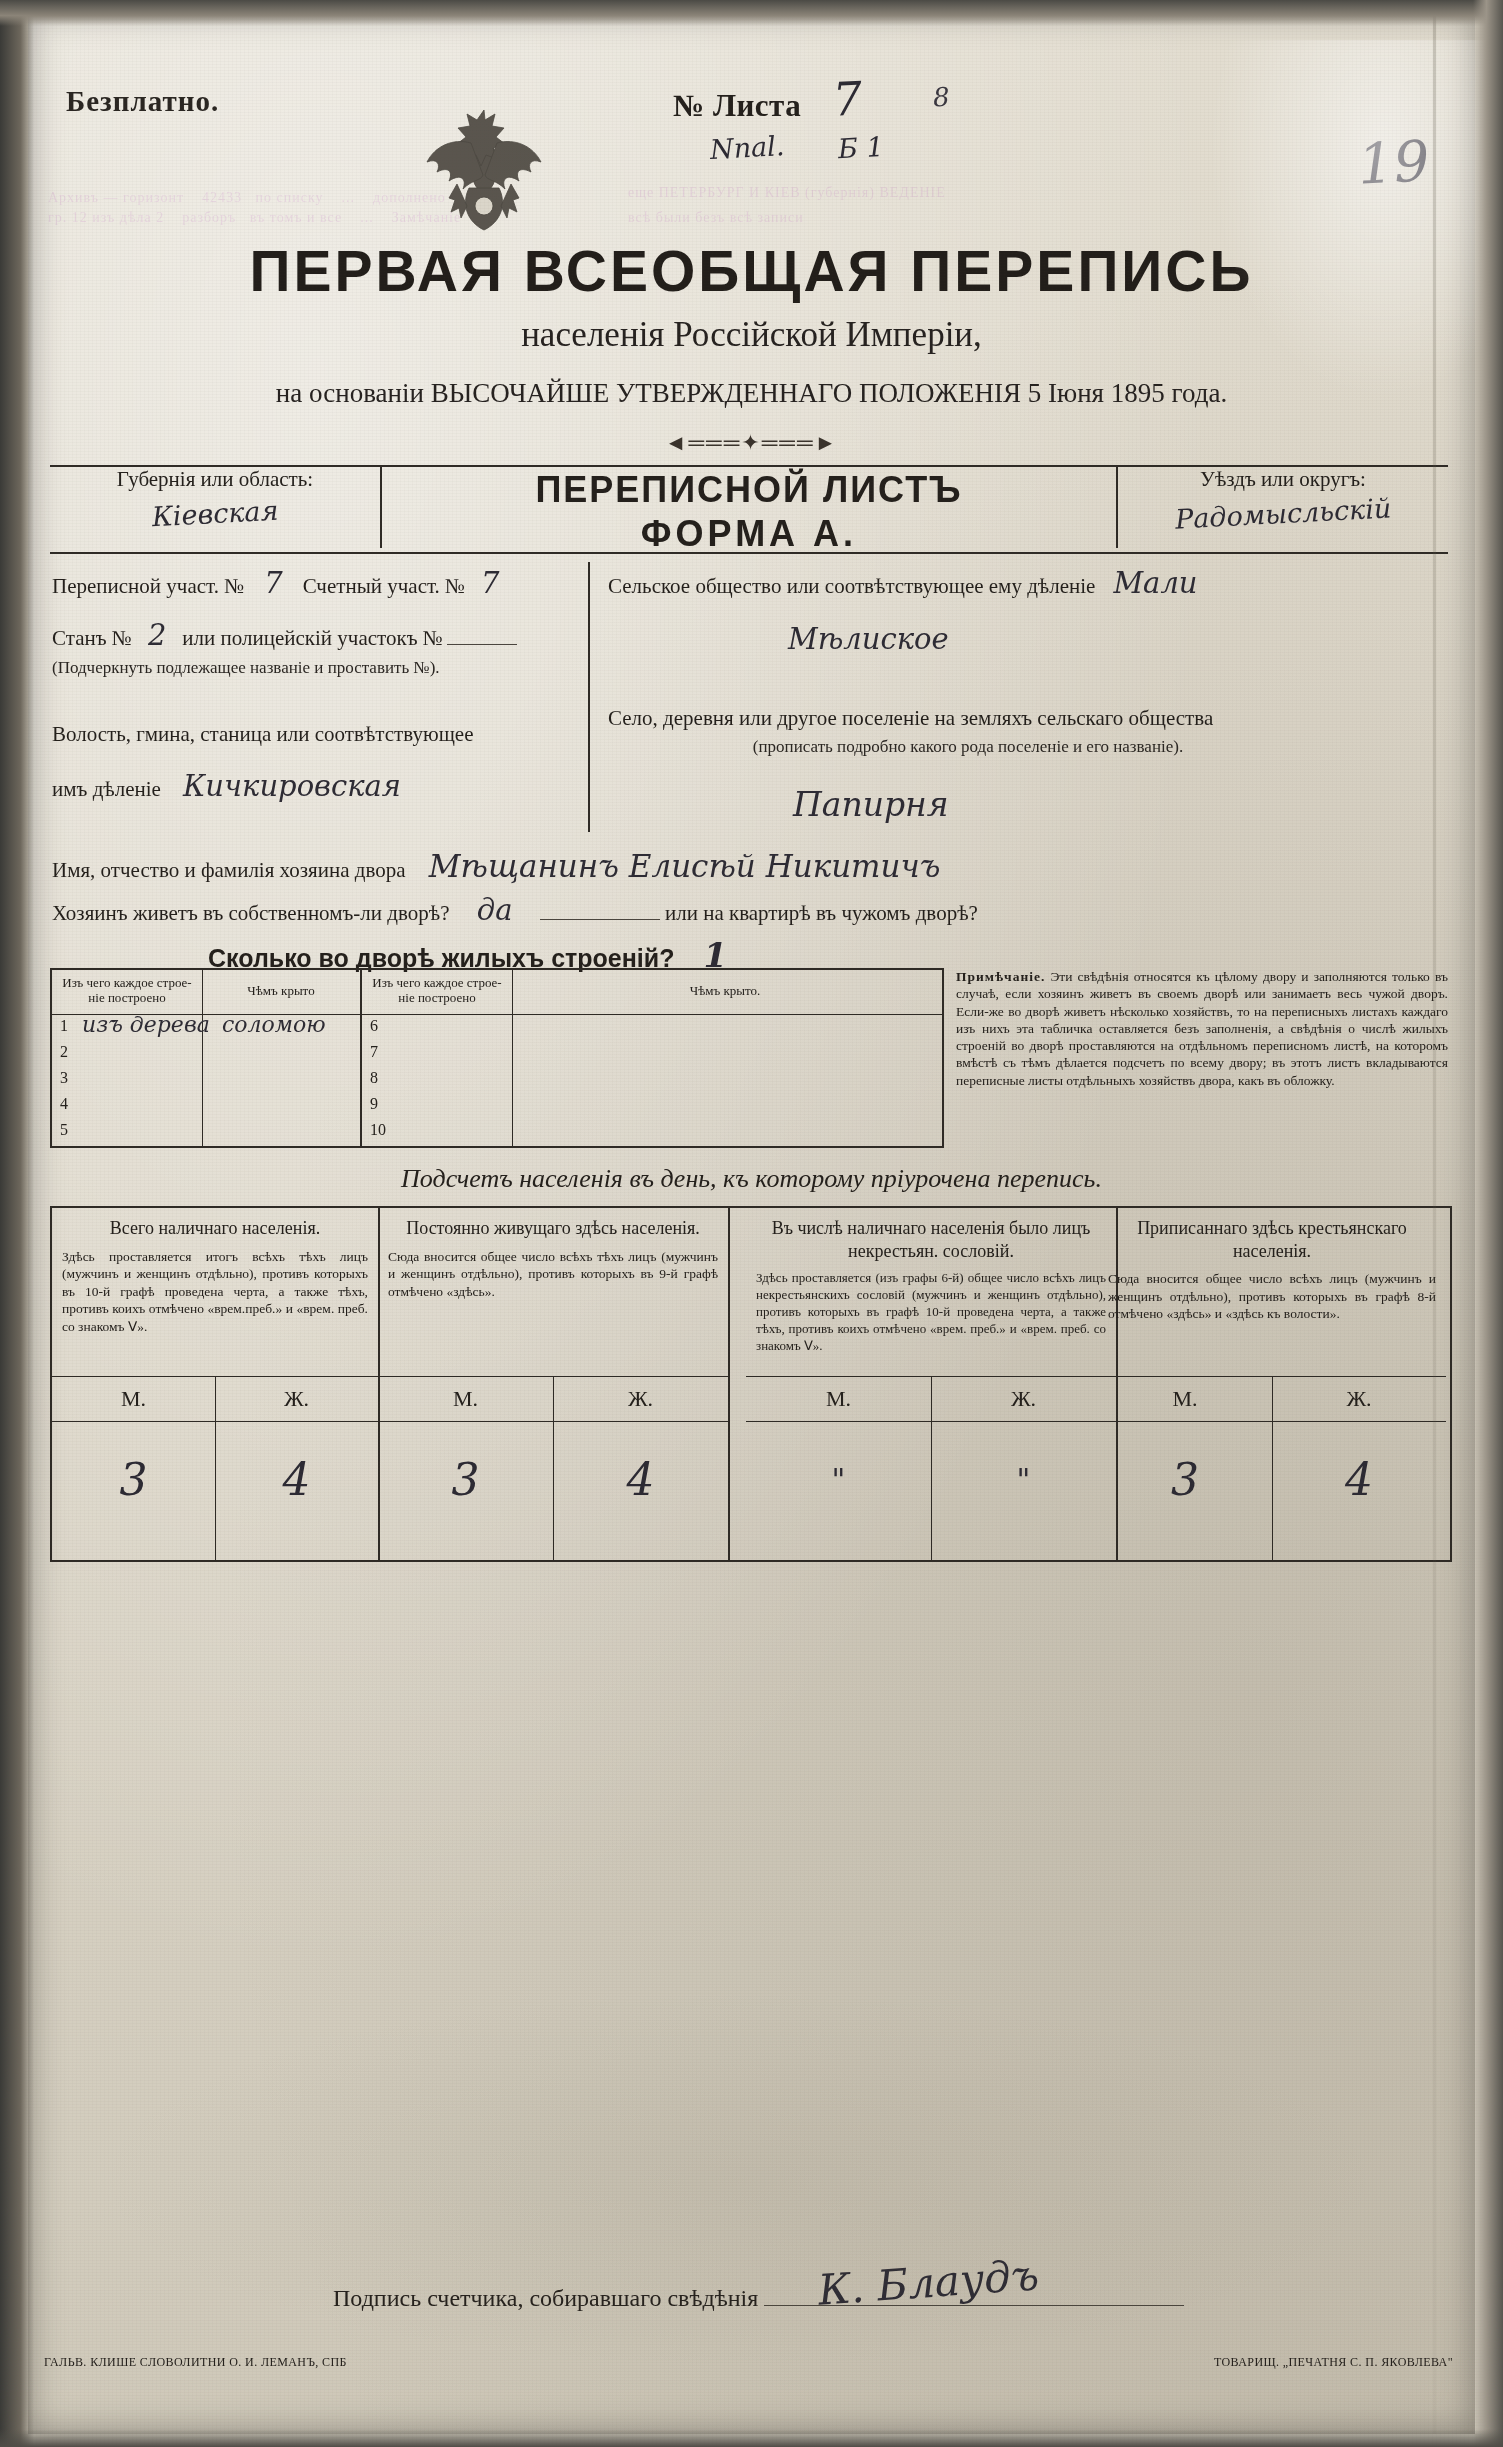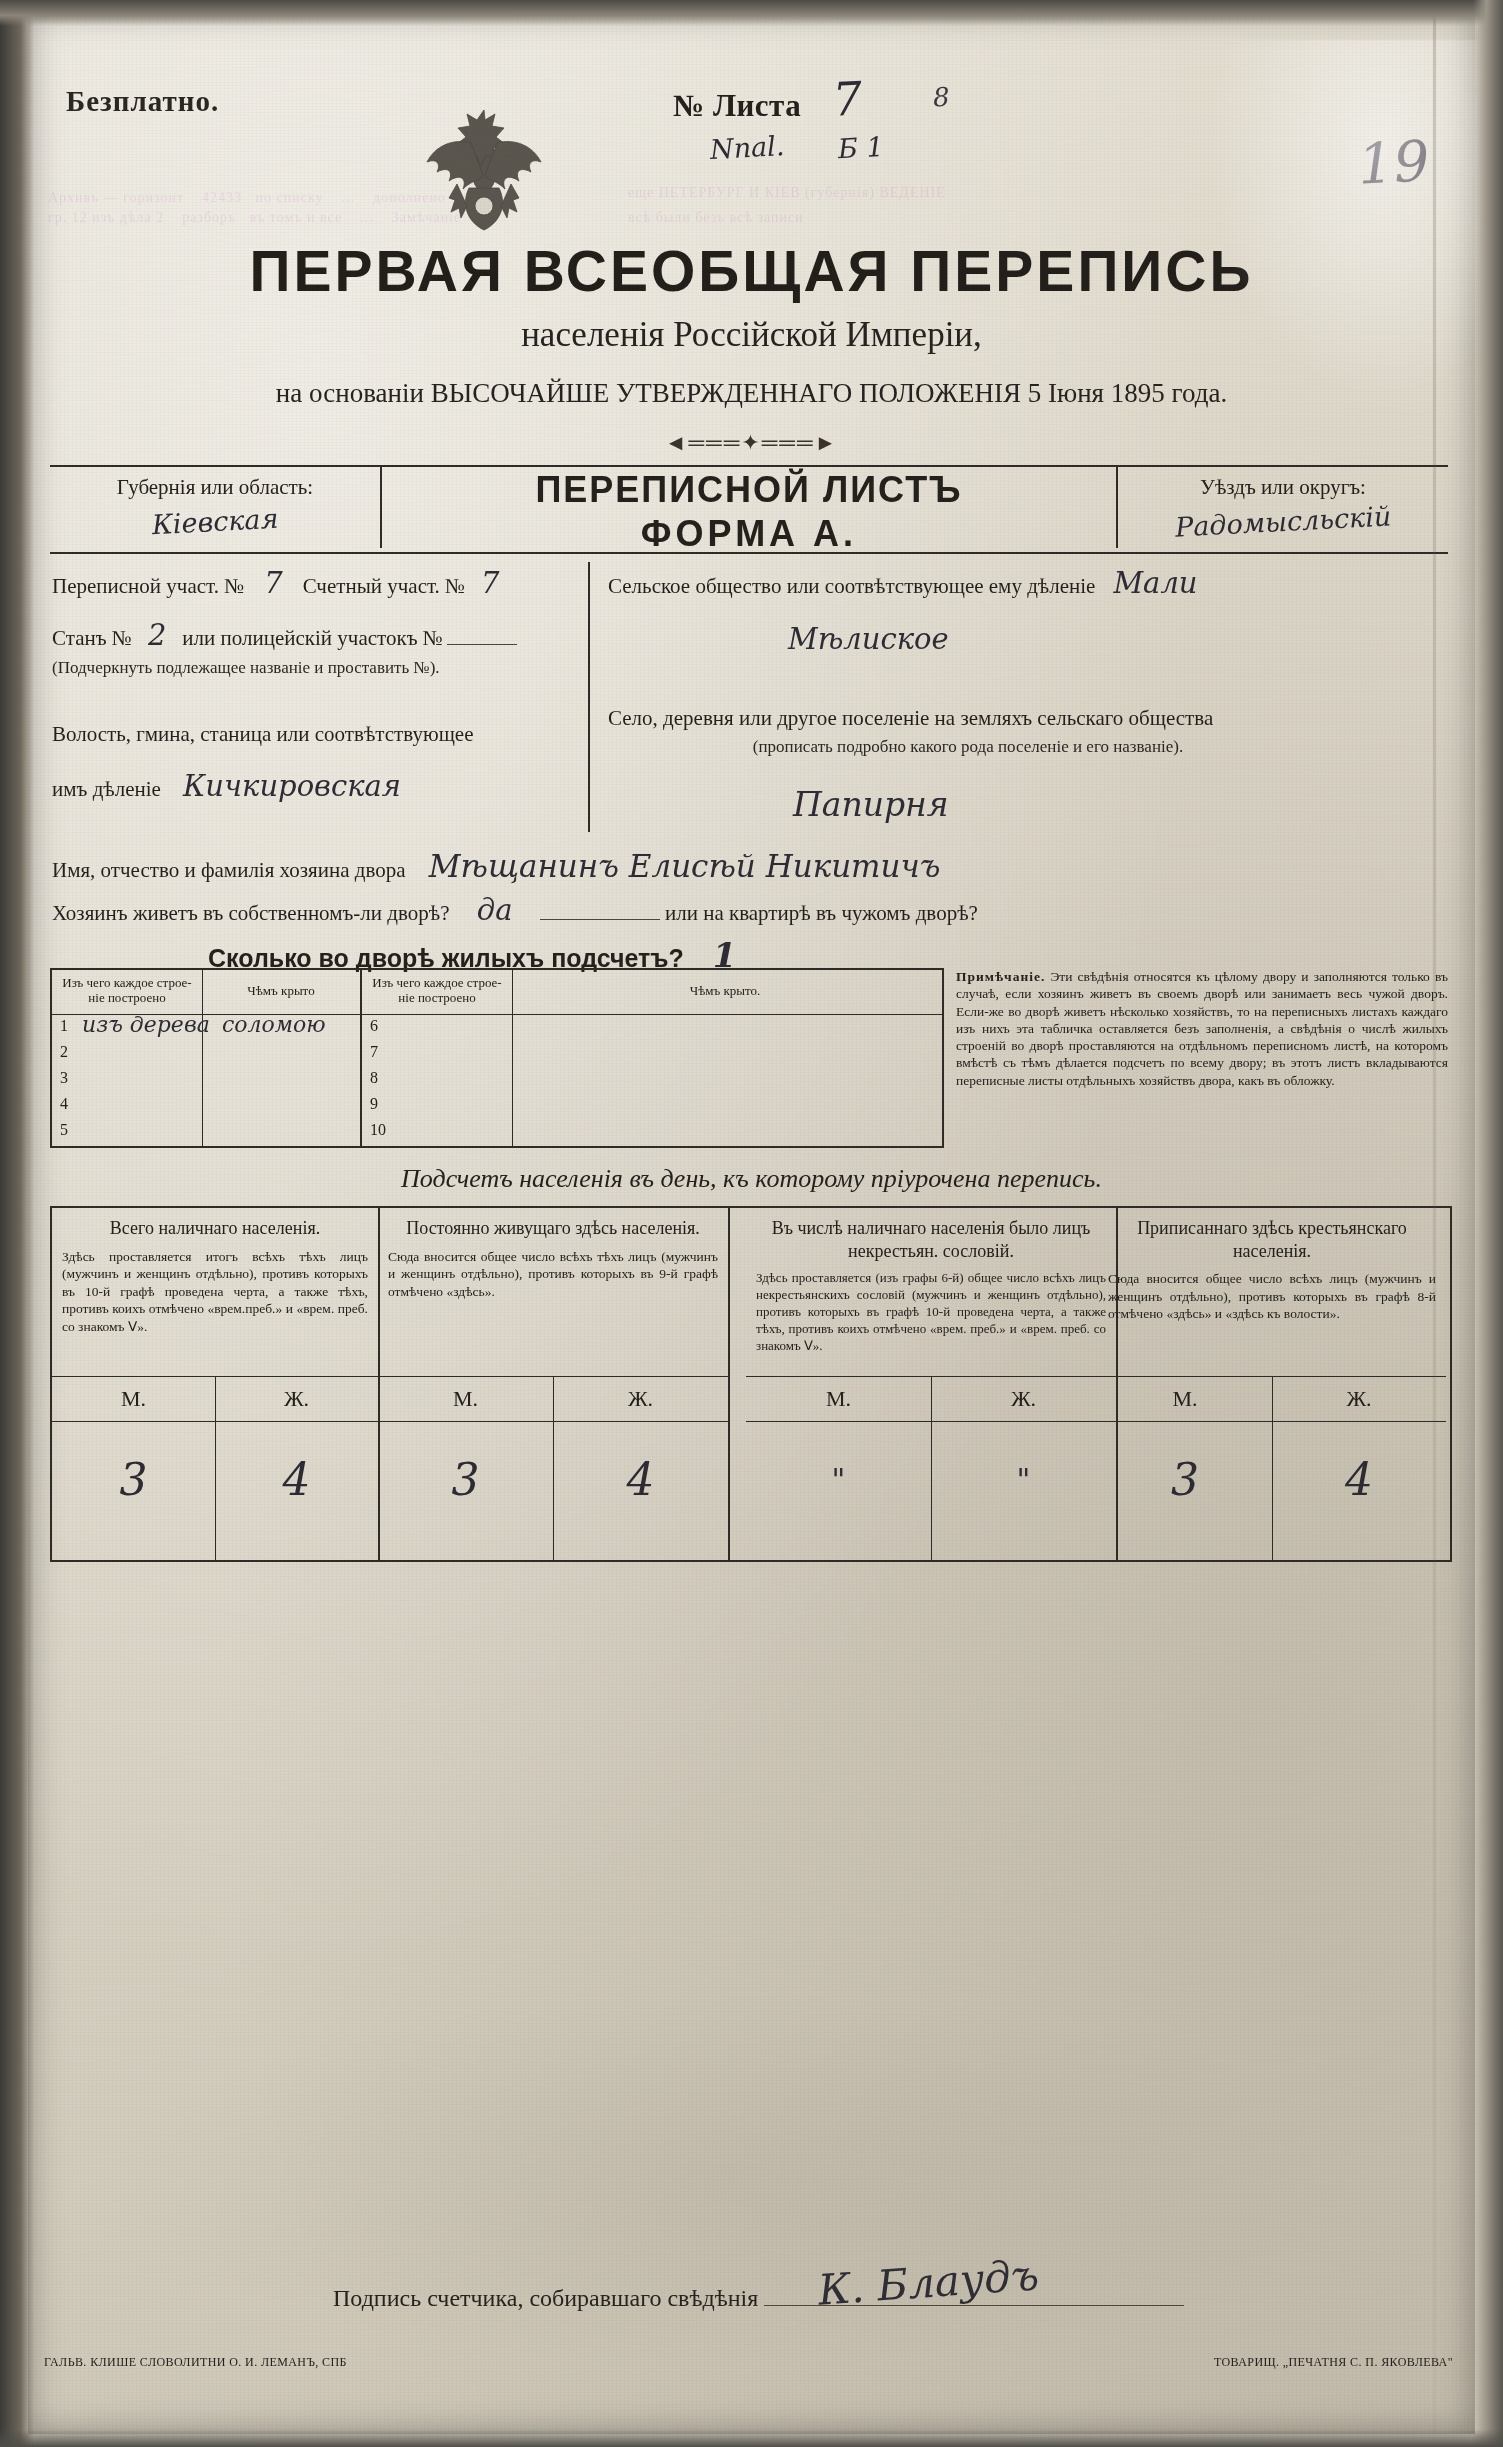--- a/index.html
+++ b/index.html
@@ -127,21 +127,21 @@
     font-size: 22px; letter-spacing: 2px; color: #3a332c;
   }
   
   .band {
     position: absolute; left: 22px; top: 455px; width: 1398px; height: 85px;
     border-top: 2px solid #2e2a25;
     border-bottom: 2px solid #2e2a25;
   }
   .band .cellL { position: absolute; left: 0; top: 0; width: 330px; height: 81px; border-right: 2px solid #2e2a25; }
   .band .cellR { position: absolute; right: 0; top: 0; width: 330px; height: 81px; border-left: 2px solid #2e2a25; }
-  .band-lbl { font-size: 21px; text-align: center; padding-top: 8px; display: block; }
+  .band-lbl { font-size: 21px; text-align: center; display: block; }
   .band-hand { display: block; text-align: center; font-size: 27px; padding-top: 6px; }
   .band-center {
     position: absolute; left: 340px; top: 2px; width: 718px; text-align: center;
   }
   .band-center .l1 {
     font-family: "Liberation Sans", sans-serif; font-weight: 700;
     font-size: 36px; letter-spacing: 2px;
   }
   .band-center .l2 {
     font-family: "Liberation Sans", sans-serif; font-weight: 700;
@@ -355,21 +355,21 @@
       <span class="lbl">Имя, отчество и фамилія хозяина двора</span>
       <span class="hand-md" style="padding-left:18px; font-size:31px;font-style:italic;">Мѣщанинъ Елисѣй Никитичъ</span>
     </div>
     <div class="owner2">
       <span class="lbl">Хозяинъ живетъ въ собственномъ-ли дворѣ?</span>
       <span class="hand-md" style="padding:0 22px;">да</span>
       <span class="ul" style="width:120px;height:16px;"></span>
       <span class="lbl">или на квартирѣ въ чужомъ дворѣ?</span>
     </div>
     <div class="owner3">
-      <span>Сколько во дворѣ жилыхъ подсчетъ?</span>
+      <span>Сколько во дворѣ жилыхъ строеній?</span>
       <span class="hand-md" style="padding-left:22px; font-size:34px;">1</span>
     </div>
 
     <div class="btable">
       <div class="c bt-col1">
         <div class="bt-hdr-txt">Изъ чего каждое строе-<br>ніе построено</div>
       </div>
       <div class="c bt-col2">
         <div class="bt-hdr-txt" style="padding-top:14px;">Чѣмъ крыто</div>
       </div>

